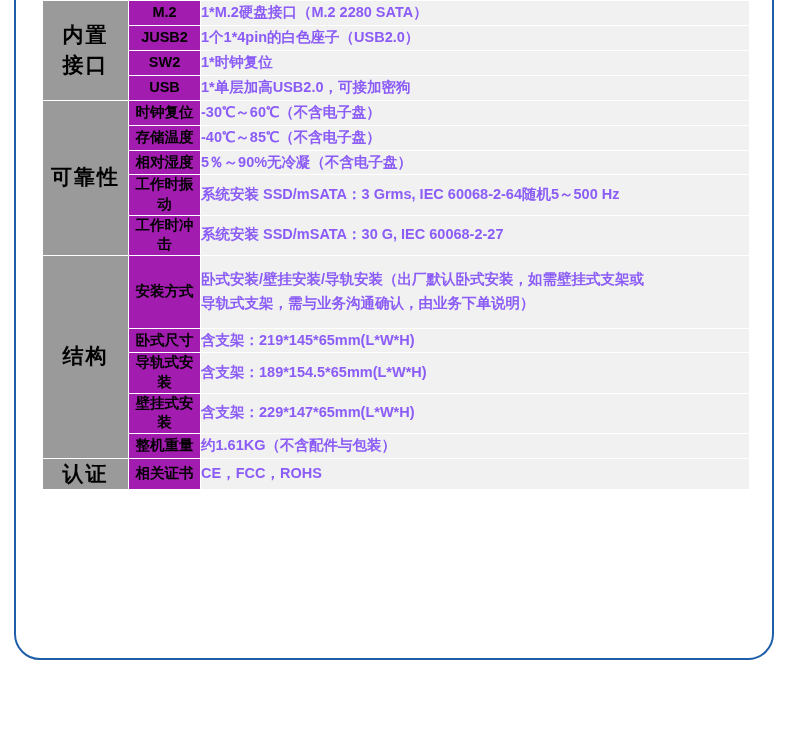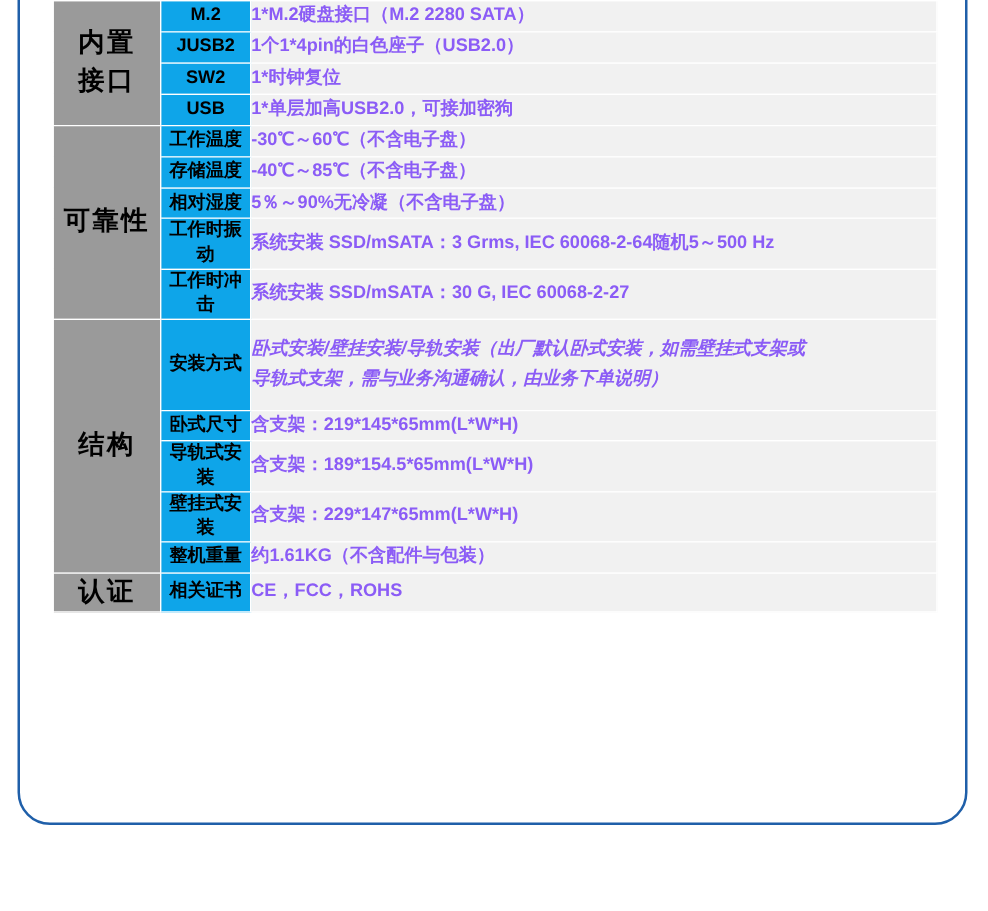--- a/index.html
+++ b/index.html
@@ -52,41 +52,40 @@
   .cell-group {
     background: #9a9a9a;
     color: #000000;
     text-align: center;
     font-size: 21px;
     font-weight: bold;
     letter-spacing: 2px;
     line-height: 1.45;
   }
   .cell-item {
-    background: #0ea5e9;
+    background: #a21caf;
     color: #000000;
     text-align: center;
     font-size: 14.5px;
     font-weight: bold;
     padding: 9px 4px;
     line-height: 1.35;
   }
   .cell-val {
     background: #f1f1f1;
     color: #8b5cf6;
     text-align: left;
     font-size: 14.5px;
     font-weight: bold;
     padding: 10px 8px 10px 10px;
     line-height: 1.65;
   }
   .cell-val.multi {
     padding-top: 12px;
     padding-bottom: 12px;
-    font-style: italic;
   }
   .val-line {
     display: block;
     white-space: nowrap;
   }
 </style>
 </head>
 <body>
 
 <div class="page">
@@ -119,21 +118,21 @@
       </tr>
       <tr>
         <td class="cell-item">USB</td>
         <td class="cell-val">1*单层加高USB2.0，可接加密狗</td>
       </tr>
 
       <tr>
         <td class="cell-group" rowspan="5">
           <span class="val-line">可靠性</span>
         </td>
-        <td class="cell-item">工作温度</td>
+        <td class="cell-item">时钟复位</td>
         <td class="cell-val">-30℃～60℃（不含电子盘）</td>
       </tr>
       <tr>
         <td class="cell-item">存储温度</td>
         <td class="cell-val">-40℃～85℃（不含电子盘）</td>
       </tr>
       <tr>
         <td class="cell-item">相对湿度</td>
         <td class="cell-val">5％～90%无冷凝（不含电子盘）</td>
       </tr>

